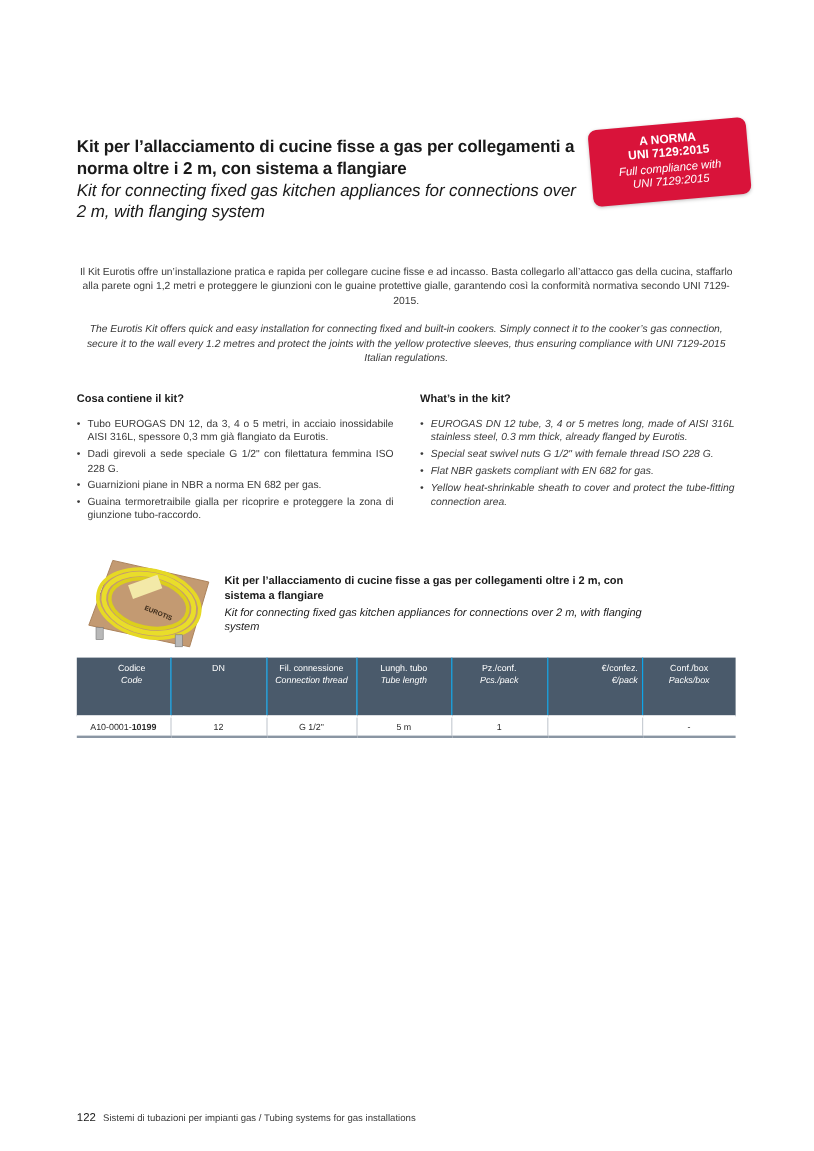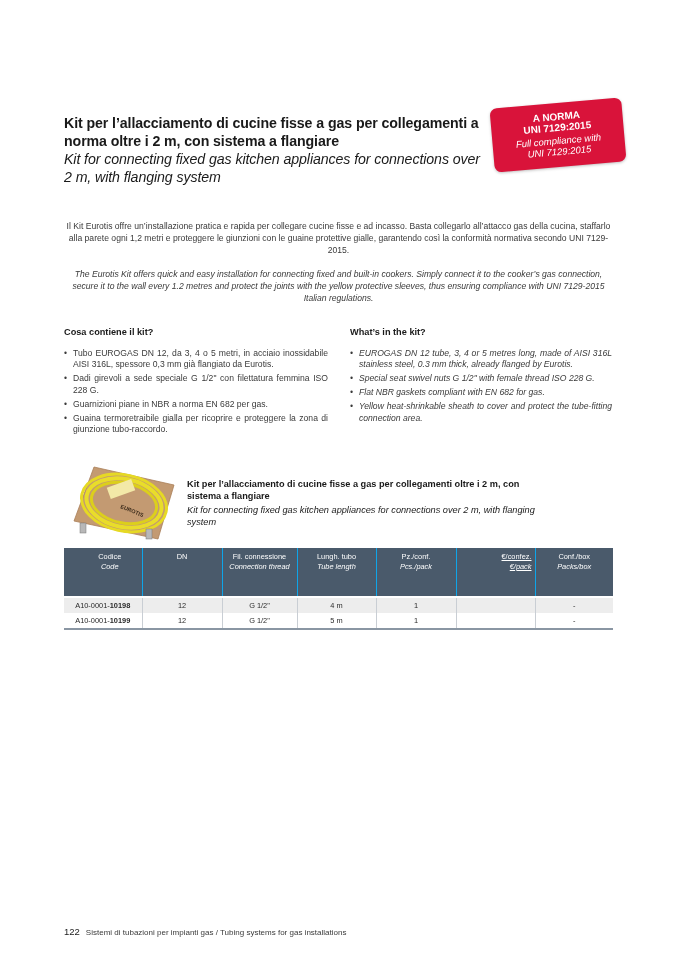--- a/index.html
+++ b/index.html
@@ -33,21 +33,21 @@
 
     .product-img { left: 66px; top: 463px; width: 112px; height: 78px; }
     .prod-title-it { left: 187px; top: 478px; width: 360px; font-size: 9.2px; font-weight: bold; line-height: 12px; color: #1a1a1a; }
     .prod-title-en { left: 187px; top: 504px; width: 360px; font-size: 9.2px; font-style: italic; line-height: 12px; color: #1a1a1a; }
 
     table.spec { position: absolute; left: 64px; top: 548px; width: 549px; border-collapse: collapse; table-layout: fixed; font-size: 7.4px; }
     table.spec th { background: #4a5a6b; color: #ffffff; font-weight: normal; height: 44px; vertical-align: top; padding: 4px 2px 0 2px;
       line-height: 9.5px; text-align: center; border-left: 1px solid #0ea5e9; }
     table.spec th:first-child { border-left: none; padding-left: 16px; }
     table.spec th .en { font-style: italic; display: block; }
-    table.spec th.right { text-align: right; padding-right: 3px; text-decoration: underline; }
+    table.spec th.right { text-align: right; padding-right: 3px; }
     table.spec td { height: 15px; text-align: center; color: #2a2a2a; border-left: 1px solid #c9ced4; padding: 0; }
     table.spec td:first-child { border-left: none; }
     table.spec tr.alt td { background: #ededed; }
     table.spec tbody tr:first-child td { border-top: 2px solid #ffffff; }
     table.spec tbody tr:last-child td { border-bottom: 2px solid #8a96a3; }
     .code-pre { font-weight: normal; }
     .code-suf { font-weight: bold; }
 
     .footer { left: 64px; top: 926px; font-size: 8px; color: #3a3a3a; text-align: right; }
     .footer .pg { font-size: 9.5px; color: #1a1a1a; margin-right: 6px; }
@@ -114,29 +114,20 @@
       <th><span>Codice</span><span class="en">Code</span></th>
       <th><span>DN</span><span class="en"></span></th>
       <th><span>Fil. connessione</span><span class="en">Connection thread</span></th>
       <th><span>Lungh. tubo</span><span class="en">Tube length</span></th>
       <th><span>Pz./conf.</span><span class="en">Pcs./pack</span></th>
       <th class="right"><span>€/confez.</span><span class="en">€/pack</span></th>
       <th><span>Conf./box</span><span class="en">Packs/box</span></th>
     </tr>
   </thead>
   <tbody>
-    <tr class="alt">
-      <td><span class="code-pre">A10-0001-</span><span class="code-suf">10198</span></td>
-      <td>12</td>
-      <td>G 1/2"</td>
-      <td>4 m</td>
-      <td>1</td>
-      <td></td>
-      <td>-</td>
-    </tr>
     <tr>
       <td><span class="code-pre">A10-0001-</span><span class="code-suf">10199</span></td>
       <td>12</td>
       <td>G 1/2"</td>
       <td>5 m</td>
       <td>1</td>
       <td></td>
       <td>-</td>
     </tr>
   </tbody>

